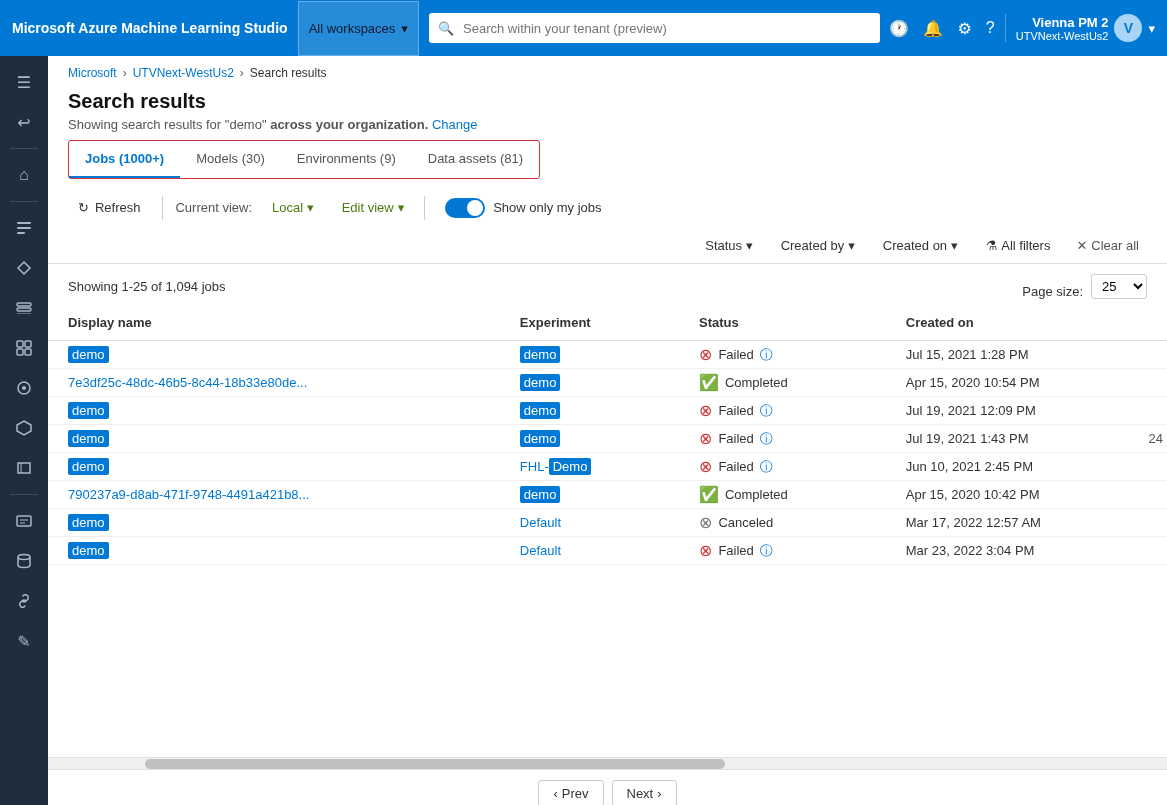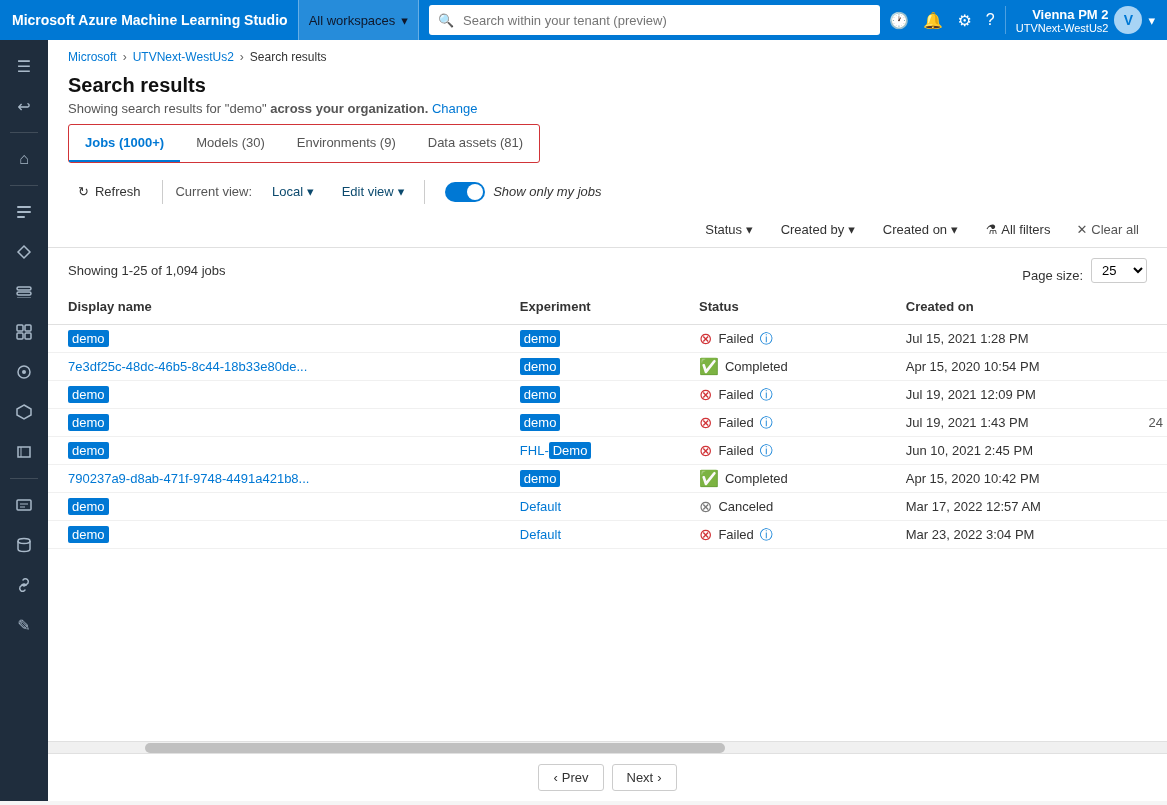--- a/index.html
+++ b/index.html
@@ -2,21 +2,21 @@
 <html><head>
   <meta charset="utf-8">
   <style>
     * { box-sizing: border-box; margin: 0; padding: 0; }
     body { font-family: 'Segoe UI', sans-serif; font-size: 13px; background: #f5f5f5; color: #333; overflow: hidden; }
 
     
     .topbar {
       background: #0078d4;
       color: white;
-      height: 40px;
+      height: 56px;
       display: flex;
       align-items: center;
       padding: 0 12px;
       gap: 10px;
     }
     .topbar-workspace {
       background: rgba(255,255,255,0.15);
       border: 1px solid rgba(255,255,255,0.3);
       color: #0f172a;
       border-radius: 1px;
@@ -144,23 +144,23 @@
       background: none;
       font-size: 13px;
       cursor: pointer;
       color: #333;
     }
     .toolbar-sep { width: 1px; height: 24px; background: #ccc; }
     .current-view-label { font-size: 13px; color: #555; }
     .dropdown-btn {
       display: flex; align-items: center; gap: 4px;
       padding: 4px 8px; border: none; background: none;
-      font-size: 13px; cursor: pointer; color: #0c4a6e;
-    }
-    .toggle-container { display: flex; align-items: center; gap: 8px; margin-left: 8px; font-style: italic; }
+      font-size: 13px; cursor: pointer; color: #4d7c0f;
+    }
+    .toggle-container { display: flex; align-items: center; gap: 8px; margin-left: 8px; }
     .toggle {
       width: 40px; height: 20px;
       background: #0078d4;
       border-radius: 10px;
       position: relative;
       cursor: pointer;
     }
     .toggle-knob {
       width: 16px; height: 16px;
       background: white;

